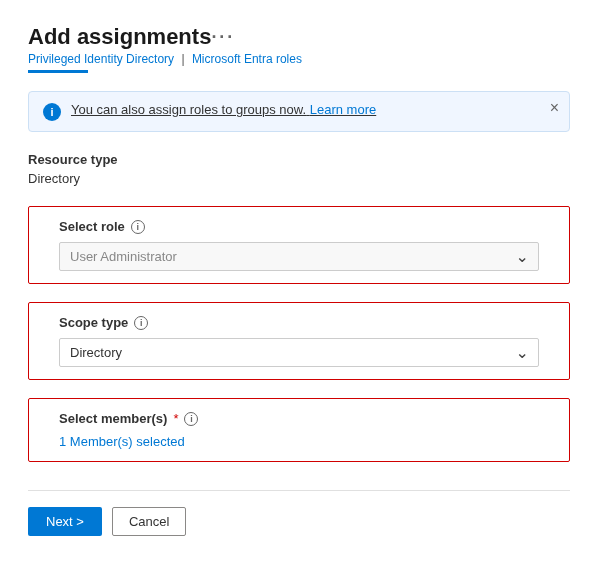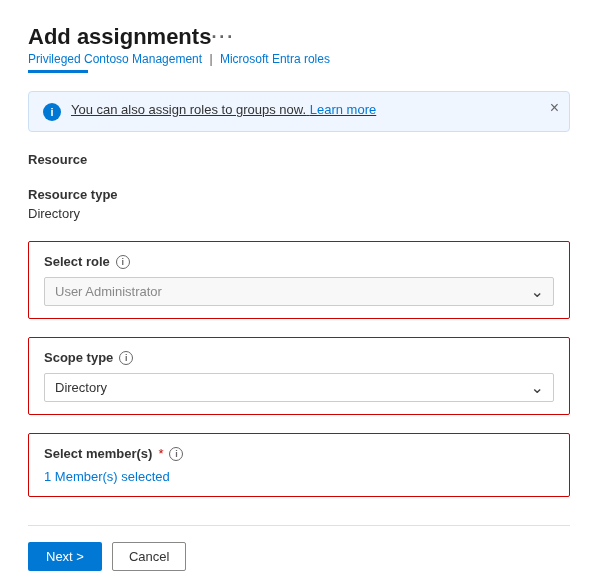--- a/index.html
+++ b/index.html
@@ -98,21 +98,21 @@
     }
     .field-value {
       font-size: 13px;
       color: #333;
       padding: 2px 0;
     }
     .form-section {
       margin-top: 18px;
       border: 1.5px solid #d00000;
       border-radius: 2px;
-      padding: 12px 15px;
+      padding: 12px 30px;
     }
     .form-label-row {
       display: flex;
       align-items: center;
       gap: 6px;
       margin-bottom: 8px;
     }
     .form-label {
       font-size: 13px;
       font-weight: 600;
@@ -210,37 +210,36 @@
 <div class="page">
 
   <div style="display:flex; align-items:center; gap:8px;">
     <h1 class="page-title">
       <span>Add assignments</span>
       <span class="page-title-ellipsis">···</span>
     </h1>
   </div>
 
   <div class="breadcrumb">
-    <span>Privileged Contoso Management</span>
+    <span>Privileged Identity Directory</span>
     <span class="breadcrumb-separator">|</span>
     <span>Microsoft Entra roles</span>
   </div>
   <div class="title-underline"></div>
 
   <div class="info-banner">
     <div class="info-icon">i</div>
     <div class="info-text">
       <span>You can also assign roles to groups now.</span>
       <a href="#">Learn more</a>
     </div>
     <button class="close-btn">×</button>
   </div>
 
   <div class="field-section">
-    <div class="field-label">Resource</div>
   </div>
 
   <div class="field-section">
     <div class="field-label">Resource type</div>
     <div class="field-value">Directory</div>
   </div>
 
   <div class="form-section">
     <div class="form-label-row">
       <span class="form-label">Select role</span>

